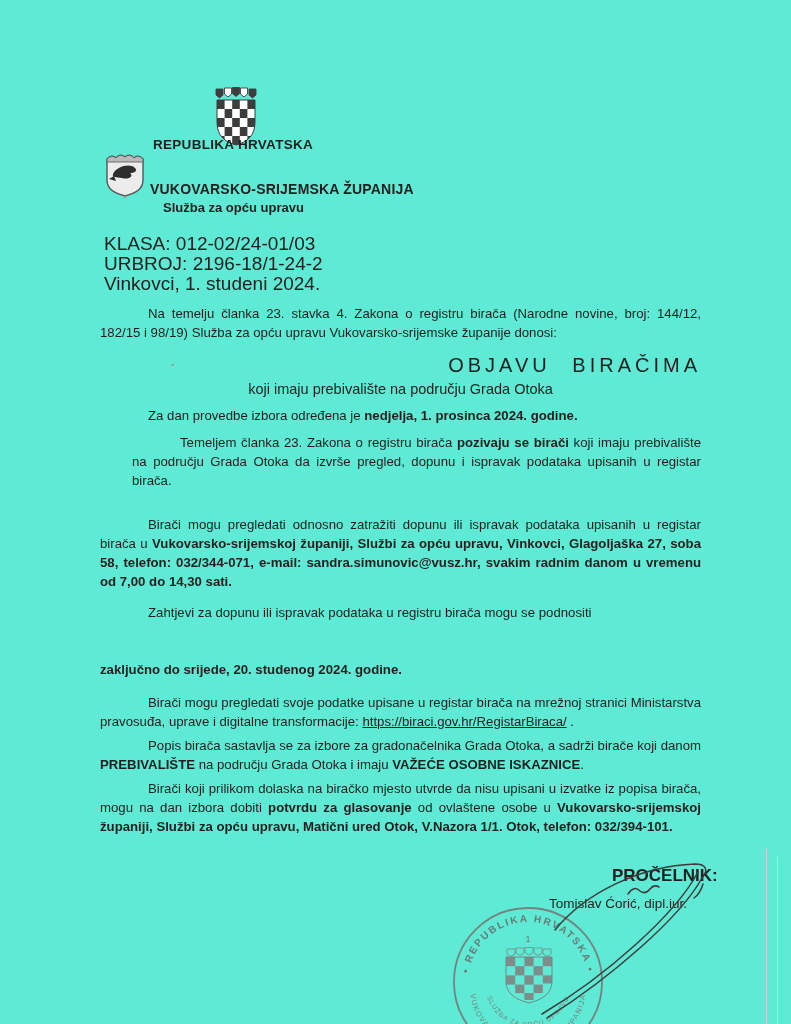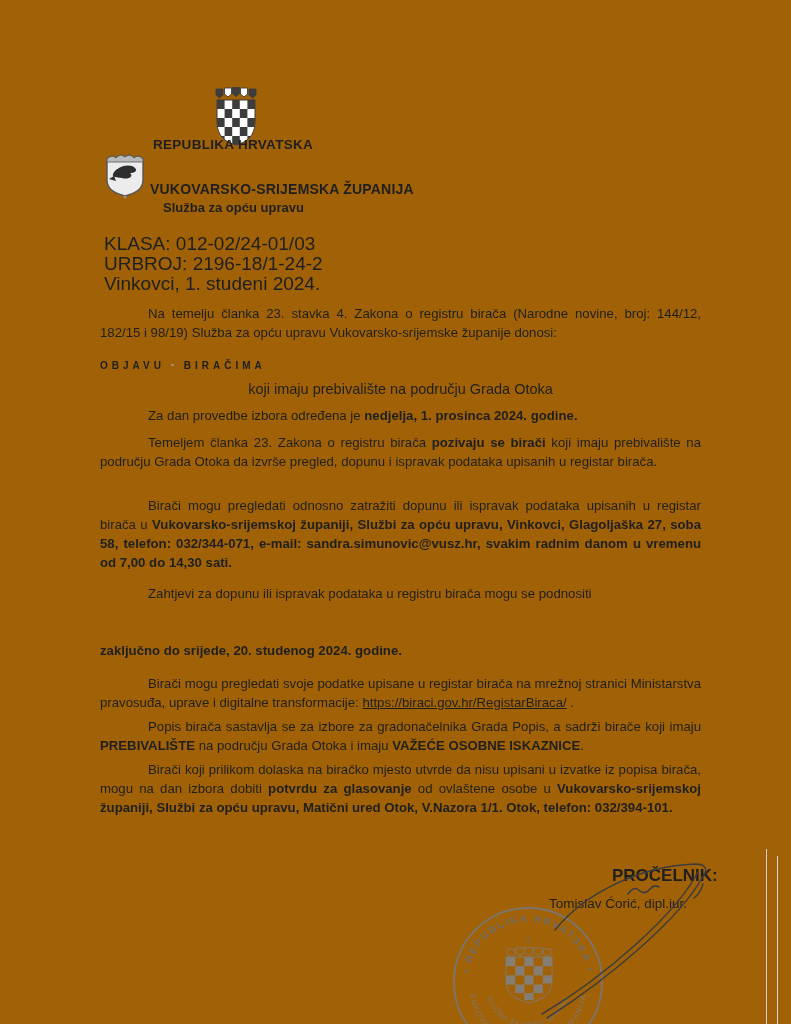--- a/index.html
+++ b/index.html
@@ -1,40 +1,40 @@
 <!DOCTYPE html>
 <html lang="hr"><head>
 <meta charset="utf-8">
 <style>
   html,body{margin:0;padding:0;background:#e9e9e9;}
   .page{
     position:relative;
     width:791px;height:1024px;
     margin:0 auto;
-    background:#a16207;
+    background:#5eead4;
     overflow:hidden;
     font-family:"Liberation Sans","DejaVu Sans",sans-serif;
     color:#1f1f1f;
   }
   .abs{position:absolute;}
   
   .state-name{left:147px;top:137px;width:172px;text-align:center;font-weight:bold;font-size:13.5px;letter-spacing:.3px;}
   .county-name{left:150px;top:181px;font-weight:bold;font-size:14px;letter-spacing:.2px;}
   .dept-name{left:163px;top:200px;font-weight:bold;font-size:13px;}
   
   .meta{left:104px;top:234px;font-size:19px;line-height:20px;}
   
   .doc-body{left:100px;top:304px;width:601px;font-size:13.2px;line-height:19px;}
   .para{margin:0;text-align:justify;text-indent:48px;}
   .para span{text-indent:0;}
   .b{font-weight:bold;}
   .u{text-decoration:underline;}
-  .doc-title{margin:14px 0 0 0;text-align:left;text-indent:0;font-weight:bold;font-size:10px;letter-spacing:4px;word-spacing:12px;}
+  .doc-title{margin:14px 0 0 0;text-align:right;text-indent:0;font-weight:normal;font-size:20px;letter-spacing:4px;word-spacing:12px;}
   .doc-subtitle{margin:5px 0 0 0;text-align:center;text-indent:0;font-size:14.5px;}
-  .mt16{margin-top:16px;} .mt7{margin-top:7px;} .mt8{margin-top:8px;}
+  .mt16{margin-top:16px;} .mt7{margin-top:7px;} .mt8{margin-top:8px;margin-left:32px;}
   .mt9{margin-top:25px;} .mt12{margin-top:12px;} .mt14{margin-top:14px;}
   .mt5{margin-top:5px;}
   .centered{text-align:left;text-indent:0;margin-top:38px;}
   
   .procelnik{left:612px;top:866px;font-weight:bold;font-size:17px;}
   .sig-name{left:549px;top:896px;font-size:13.5px;}
   
   .vline{width:1px;background:#cfcfcf;}
   .vline1{left:766px;top:849px;height:175px;}
   .vline2{left:777px;top:856px;height:168px;background:#d8d8d8;}
@@ -114,21 +114,21 @@
     <p class="para mt8"><span>Temeljem članka 23. Zakona o registru birača </span><span class="b">pozivaju se birači</span><span> koji imaju prebivalište na području Grada Otoka da izvrše pregled, dopunu i ispravak podataka upisanih u registar birača.</span></p>
 
     <p class="para mt9"><span>Birači mogu pregledati odnosno zatražiti dopunu ili ispravak podataka upisanih u registar birača u </span><span class="b">Vukovarsko-srijemskoj županiji, Službi za opću upravu, Vinkovci, Glagoljaška 27, soba 58, telefon: 032/344-071, e-mail: sandra.simunovic@vusz.hr, svakim radnim danom u vremenu od 7,00 do 14,30 sati.</span></p>
 
     <p class="para mt12"><span>Zahtjevi za dopunu ili ispravak podataka u registru birača mogu se podnositi</span></p>
 
     <p class="para mt7 centered"><span class="b">zaključno do srijede, 20. studenog 2024. godine.</span></p>
 
     <p class="para mt14"><span>Birači mogu pregledati svoje podatke upisane u registar birača na mrežnoj stranici Ministarstva pravosuđa, uprave i digitalne transformacije: </span><span class="u">https://biraci.gov.hr/RegistarBiraca/</span><span> .</span></p>
 
-    <p class="para mt5"><span>Popis birača sastavlja se za izbore za gradonačelnika Grada Popis, a sadrži birače koji imaju </span><span class="b">PREBIVALIŠTE</span><span> na području Grada Otoka i imaju </span><span class="b">VAŽEĆE OSOBNE ISKAZNICE</span><span>.</span></p>
+    <p class="para mt5"><span>Popis birača sastavlja se za izbore za gradonačelnika Grada Otoka, a sadrži birače koji danom </span><span class="b">PREBIVALIŠTE</span><span> na području Grada Otoka i imaju </span><span class="b">VAŽEĆE OSOBNE ISKAZNICE</span><span>.</span></p>
 
     <p class="para mt5"><span>Birači koji prilikom dolaska na biračko mjesto utvrde da nisu upisani u izvatke iz popisa birača, mogu na dan izbora dobiti </span><span class="b">potvrdu za glasovanje</span><span> od ovlaštene osobe u </span><span class="b">Vukovarsko-srijemskoj županiji, Službi za opću upravu, Matični ured Otok, V.Nazora 1/1. Otok, telefon: 032/394-101.</span></p>
   </div>
 
   <div class="abs procelnik">PROČELNIK:</div>
   <div class="abs sig-name">Tomislav Ćorić, dipl.iur.</div>
 
   <svg class="abs stamp" style="left:448px;top:902px;" width="160" height="160" viewBox="0 0 160 160">
     <defs>
       <path id="arcTop" d="M20,80 A60,60 0 0 1 140,80"></path>

